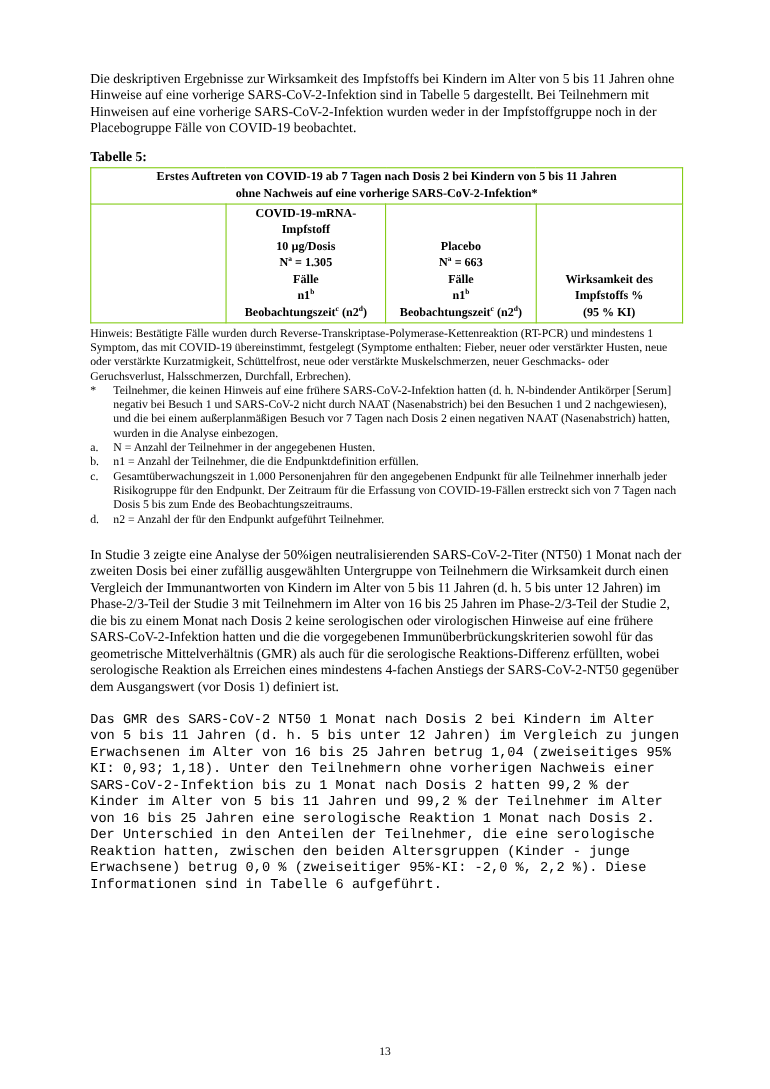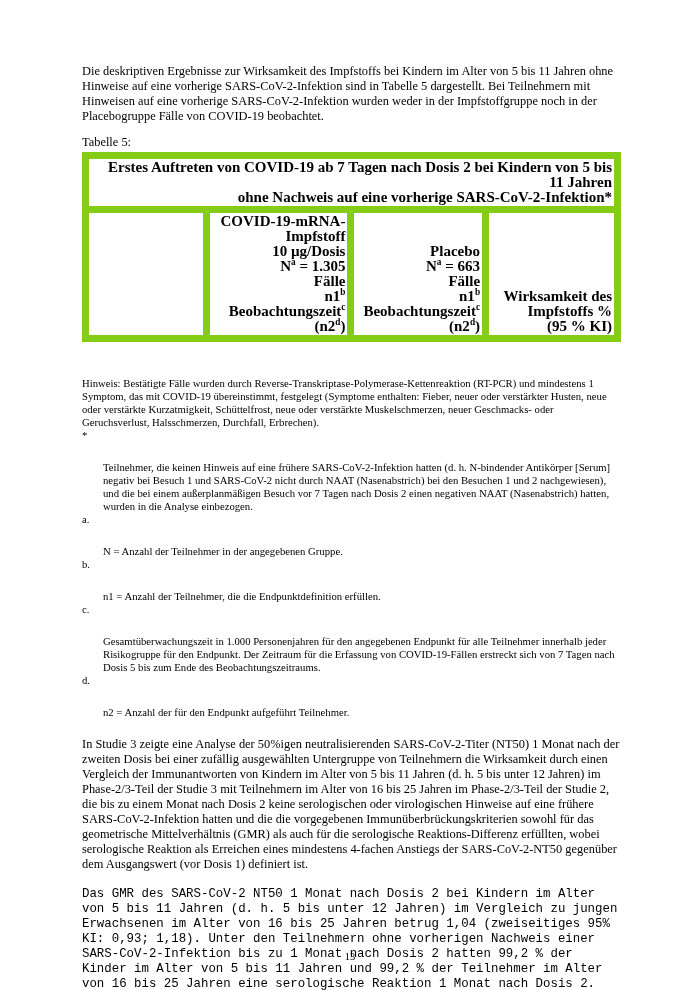--- a/index.html
+++ b/index.html
@@ -16,53 +16,52 @@
     width: 539px;
   }
   .body-text {
     font-size: 12.4px;
     line-height: 15px;
     text-align: left;
   }
   .para-gap { margin-top: 15px; font-family: Liberation Mono, monospace; }
   .caption {
     display: flex;
-    font-weight: normal;
+    font-weight: bold;
     font-size: 12.4px;
     line-height: 15px;
     margin-top: 11px;
   }
   .caption-label { width: 66px; flex-shrink: 0; }
   .caption-text { flex: 1; }
   table.eff-table {
     border-collapse: collapse;
     width: 100%;
     table-layout: fixed;
     margin-top: 2px;
   }
   table.eff-table td, table.eff-table th {
-    border: 7px solid #84cc16;
-    font-size: 15px;
+    border: 1px solid #84cc16;
+    font-size: 11px;
     line-height: 15px;
     padding: 1px 2px;
-    text-align: right;
   }
   th.tbl-title { font-weight: bold; text-align: center; }
   th.col-head { font-weight: bold; text-align: center; vertical-align: bottom; }
   td.row-label { text-align: left; padding-left: 4px; vertical-align: top; }
   td.cell-center { text-align: center; vertical-align: top; }
   sup { font-size: 0.62em; vertical-align: super; line-height: 0; }
   .footnotes {
     margin-top: 3px;
     font-size: 10.7px;
     line-height: 13px;
   }
   .fn { display: flex; }
   .fn-marker { width: 21px; flex-shrink: 0; }
-  .fn-text { flex: 1; margin-top: 32px; }
+  .fn-text { flex: 1; }
   .page-number {
     position: absolute;
     left: 0; top: 951px;
     width: 100%;
     text-align: center;
     font-size: 10.5px;
   }
 </style>
 </head>
 <body>
@@ -98,21 +97,21 @@
   <div class="footnotes">
     <div class="fn">
       <span class="fn-text">Hinweis: Bestätigte Fälle wurden durch Reverse-Transkriptase-Polymerase-Kettenreaktion (RT-PCR) und mindestens 1 Symptom, das mit COVID-19 übereinstimmt, festgelegt (Symptome enthalten: Fieber, neuer oder verstärkter Husten, neue oder verstärkte Kurzatmigkeit, Schüttelfrost, neue oder verstärkte Muskelschmerzen, neuer Geschmacks- oder Geruchsverlust, Halsschmerzen, Durchfall, Erbrechen).</span>
     </div>
     <div class="fn">
       <span class="fn-marker">*</span>
       <span class="fn-text">Teilnehmer, die keinen Hinweis auf eine frühere SARS-CoV-2-Infektion hatten (d. h. N-bindender Antikörper [Serum] negativ bei Besuch 1 und SARS-CoV-2 nicht durch NAAT (Nasenabstrich) bei den Besuchen 1 und 2 nachgewiesen), und die bei einem außerplanmäßigen Besuch vor 7 Tagen nach Dosis 2 einen negativen NAAT (Nasenabstrich) hatten, wurden in die Analyse einbezogen.</span>
     </div>
     <div class="fn">
       <span class="fn-marker">a.</span>
-      <span class="fn-text">N = Anzahl der Teilnehmer in der angegebenen Gruppe.</span>
+      <span class="fn-text">N = Anzahl der Teilnehmer in der angegebenen Husten.</span>
     </div>
     <div class="fn">
       <span class="fn-marker">b.</span>
       <span class="fn-text">n1 = Anzahl der Teilnehmer, die die Endpunktdefinition erfüllen.</span>
     </div>
     <div class="fn">
       <span class="fn-marker">c.</span>
       <span class="fn-text">Gesamtüberwachungszeit in 1.000 Personenjahren für den angegebenen Endpunkt für alle Teilnehmer innerhalb jeder Risikogruppe für den Endpunkt. Der Zeitraum für die Erfassung von COVID-19-Fällen erstreckt sich von 7 Tagen nach Dosis 5 bis zum Ende des Beobachtungszeitraums.</span>
     </div>
     <div class="fn">

